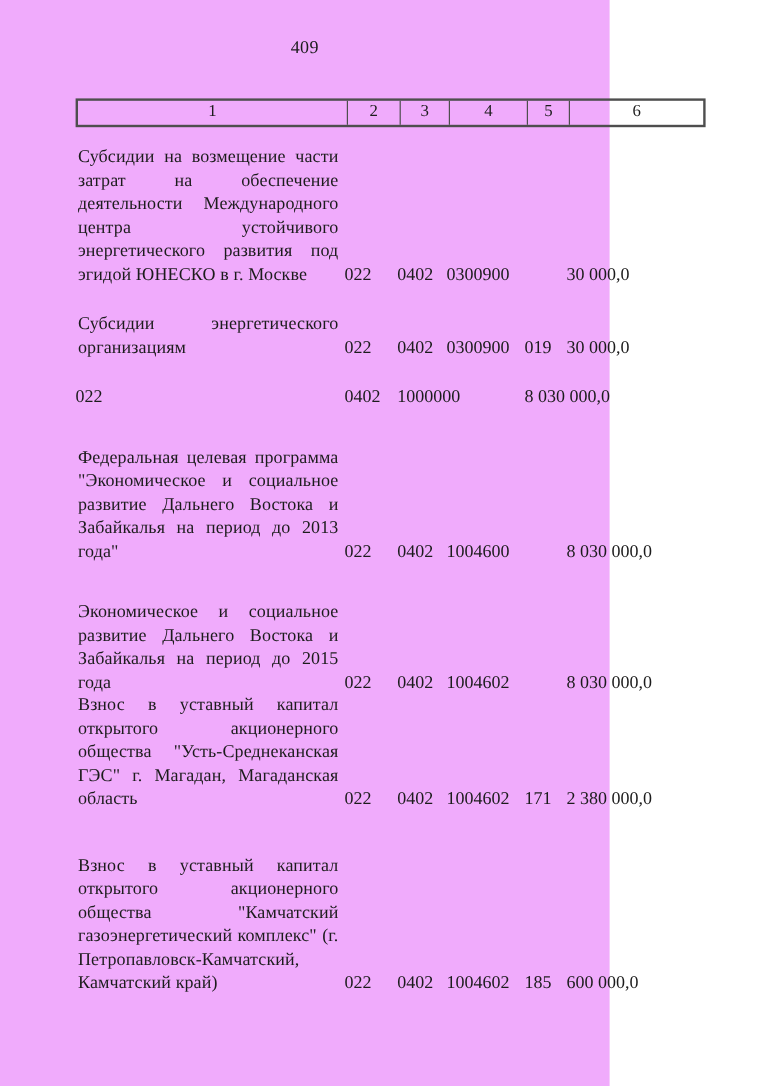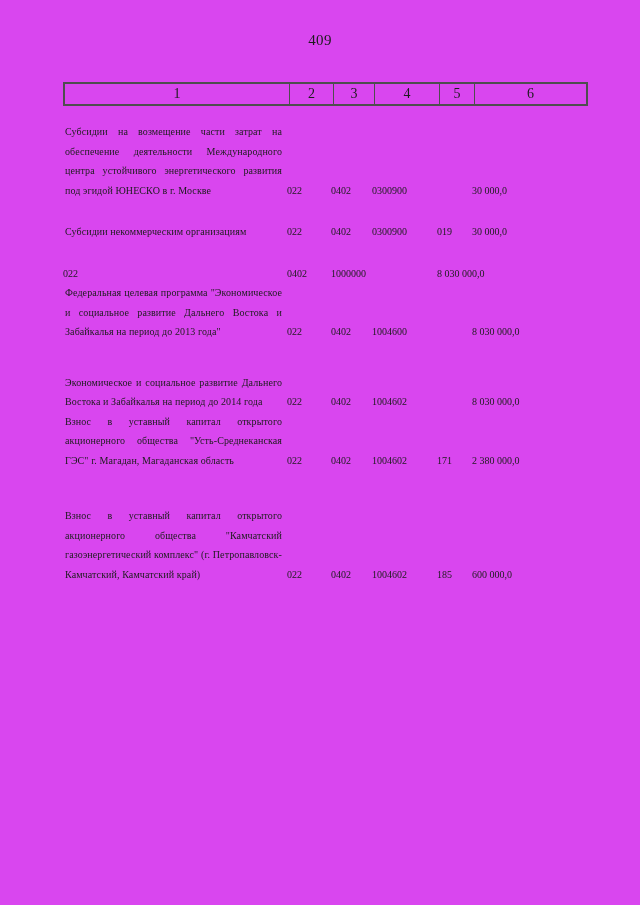--- a/index.html
+++ b/index.html
@@ -9,23 +9,23 @@
   }
   body {
     width: 640px;
     height: 905px;
     overflow: hidden;
     font-family: "Liberation Serif", "DejaVu Serif", serif;
     color: #1c1c1c;
     position: relative;
   }
   .page {
-    width: 640px;
+    width: 508px;
     height: 905px;
-    background: #d946ef;
+    background: #f0abfc;
   }
   .page-number {
     text-align: center;
     padding-top: 31px;
     font-size: 15px;
     line-height: 19px;
     letter-spacing: 0.3px;
   }
   
   .hdr {
@@ -48,27 +48,27 @@
   }
   
   .rows {
     margin-left: 63px;
     width: 521px;
   }
   .row {
     display: grid;
     grid-template-columns: 224px 44px 41px 65px 35px 112px;
     align-items: end;
-    font-size: 10px;
+    font-size: 15px;
     line-height: 19.5px;
   }
   .row-r1 { margin-top: 16px; }
   .row-r2 { margin-top: 22px; }
   .row-r3 { margin-top: 22px; }
-  .row-r4 { }
+  .row-r4 { margin-top: 31px; }
   .row-r5 { margin-top: 31px; }
   .row-r6 { }
   .row-r7 { margin-top: 36px; }
   .c-name {
     text-align: justify;
     padding: 0 5px 0 2px;
     letter-spacing: 0.1px;
   }
   .c-code {
     text-align: left;
@@ -101,21 +101,21 @@
     <div class="row row-r1">
       <div class="c-name">Субсидии на возмещение части затрат на обеспечение деятельности Международного центра устойчивого энергетического развития под эгидой ЮНЕСКО в г. Москве</div>
       <div class="c-code">022</div>
       <div class="c-code">0402</div>
       <div class="c-code">0300900</div>
       <div class="c-code"></div>
       <div class="c-amount">30 000,0</div>
     </div>
 
     <div class="row row-r2">
-      <div class="c-name">Субсидии некоммерческим организациям</div>
+      <div class="c-name">Субсидии энергетического организациям</div>
       <div class="c-code">022</div>
       <div class="c-code">0402</div>
       <div class="c-code">0300900</div>
       <div class="c-code">019</div>
       <div class="c-amount">30 000,0</div>
     </div>
 
     <div class="row row-r3">
       <div class="c-code">022</div>
       <div class="c-code">0402</div>
@@ -127,21 +127,21 @@
     <div class="row row-r4">
       <div class="c-name">Федеральная целевая программа "Экономическое и социальное развитие Дальнего Востока и Забайкалья на период до 2013 года"</div>
       <div class="c-code">022</div>
       <div class="c-code">0402</div>
       <div class="c-code">1004600</div>
       <div class="c-code"></div>
       <div class="c-amount">8 030 000,0</div>
     </div>
 
     <div class="row row-r5">
-      <div class="c-name">Экономическое и социальное развитие Дальнего Востока и Забайкалья на период до 2014 года</div>
+      <div class="c-name">Экономическое и социальное развитие Дальнего Востока и Забайкалья на период до 2015 года</div>
       <div class="c-code">022</div>
       <div class="c-code">0402</div>
       <div class="c-code">1004602</div>
       <div class="c-code"></div>
       <div class="c-amount">8 030 000,0</div>
     </div>
 
     <div class="row row-r6">
       <div class="c-name">Взнос в уставный капитал открытого акционерного общества "Усть-Среднеканская ГЭС" г. Магадан, Магаданская область</div>
       <div class="c-code">022</div>

